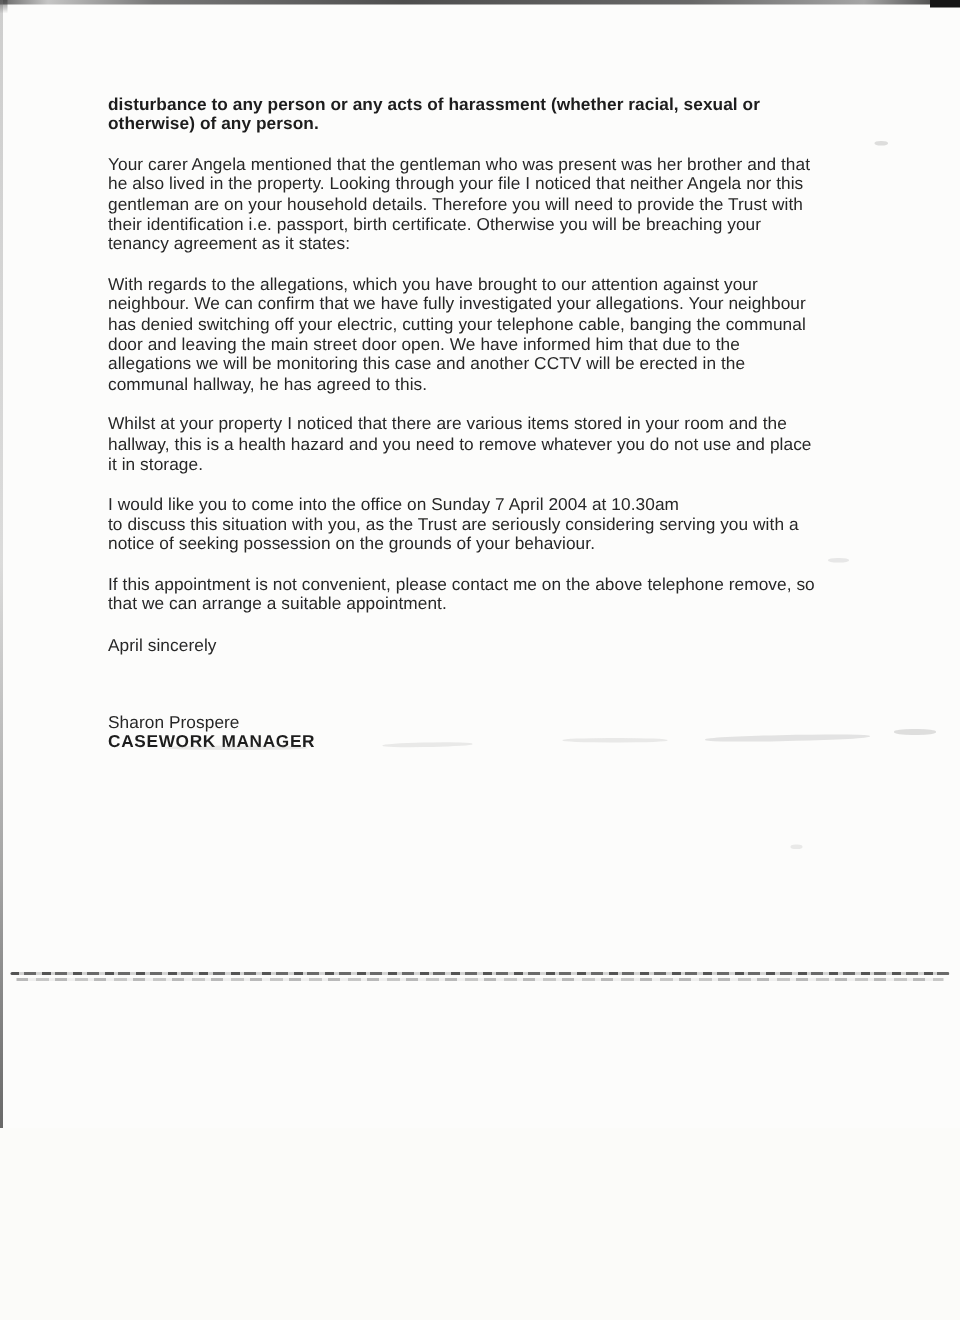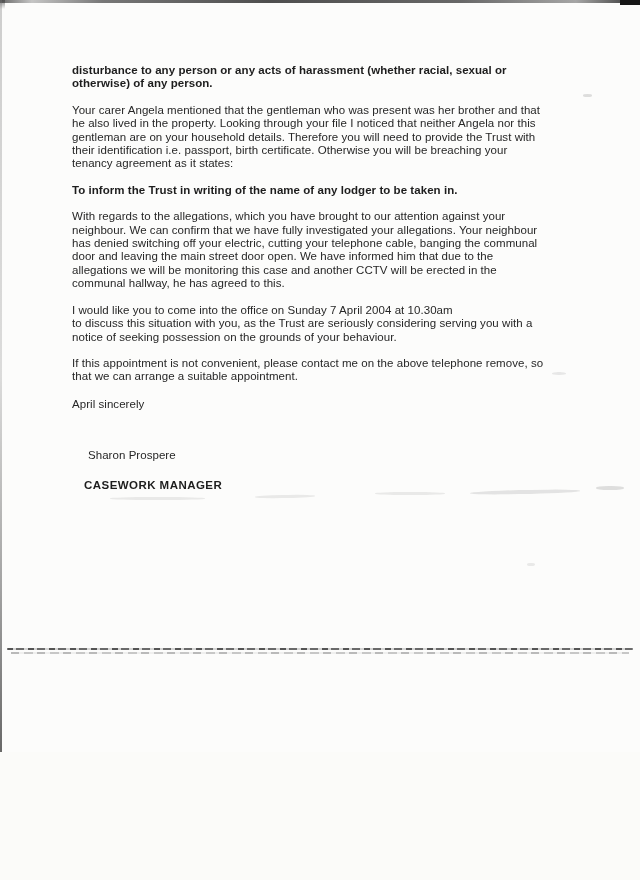--- a/index.html
+++ b/index.html
@@ -42,22 +42,22 @@
     position: absolute; left: 72px; top: 64px; width: 506px;
     color: #272727;
     font-size: 11.5px;
     line-height: 13.4px;
     letter-spacing: 0.05px;
   }
   .para { margin: 0 0 13px 0; white-space: pre; }
   .para.bold { font-weight: bold; color: #1d1d1d; }
   .closing { margin: 14px 0 0 0; white-space: pre; }
   .signature { margin-top: 38px; }
-  .sig-name { margin: 16px; white-space: pre; }
-  .sig-title { margin: 12px; white-space: pre; font-weight: bold; letter-spacing: 0.45px; color: #1d1d1d; }
+  .sig-name { margin: 0; white-space: pre; }
+  .sig-title { margin: 0; white-space: pre; font-weight: bold; letter-spacing: 0.45px; color: #1d1d1d; }
 
   
   .scan-line-dark {
     position: absolute; left: 7px; top: 648px; width: 626px; height: 2px;
     border-radius: 1px;
     background: repeating-linear-gradient(90deg,
       rgba(55,55,55,.85) 0 6px, rgba(85,85,85,.25) 6px 9px,
       rgba(70,70,70,.8) 9px 17px, rgba(120,120,120,.3) 17px 21px);
   }
   .scan-line-light {
@@ -89,27 +89,29 @@
   <div class="edge-left"></div>
 
   <div class="letter">
     <p class="para bold">disturbance to any person or any acts of harassment (whether racial, sexual or
 otherwise) of any person.</p>
     <p class="para">Your carer Angela mentioned that the gentleman who was present was her brother and that
 he also lived in the property. Looking through your file I noticed that neither Angela nor this
 gentleman are on your household details. Therefore you will need to provide the Trust with
 their identification i.e. passport, birth certificate. Otherwise you will be breaching your
 tenancy agreement as it states:</p>
-    <p class="para bold">To inform the Trust in writing of the name of any lodger to be taken in.</p>
     <p class="para">With regards to the allegations, which you have brought to our attention against your
 neighbour. We can confirm that we have fully investigated your allegations. Your neighbour
 has denied switching off your electric, cutting your telephone cable, banging the communal
 door and leaving the main street door open. We have informed him that due to the
 allegations we will be monitoring this case and another CCTV will be erected in the
 communal hallway, he has agreed to this.</p>
+    <p class="para">Whilst at your property I noticed that there are various items stored in your room and the
+hallway, this is a health hazard and you need to remove whatever you do not use and place
+it in storage.</p>
     <p class="para">I would like you to come into the office on Sunday 7 April 2004 at 10.30am
 to discuss this situation with you, as the Trust are seriously considering serving you with a
 notice of seeking possession on the grounds of your behaviour.</p>
     <p class="para">If this appointment is not convenient, please contact me on the above telephone remove, so
 that we can arrange a suitable appointment.</p>
     <p class="closing">April sincerely</p>
     <div class="signature">
       <p class="sig-name">Sharon Prospere</p>
       <p class="sig-title">CASEWORK MANAGER</p>
     </div>

